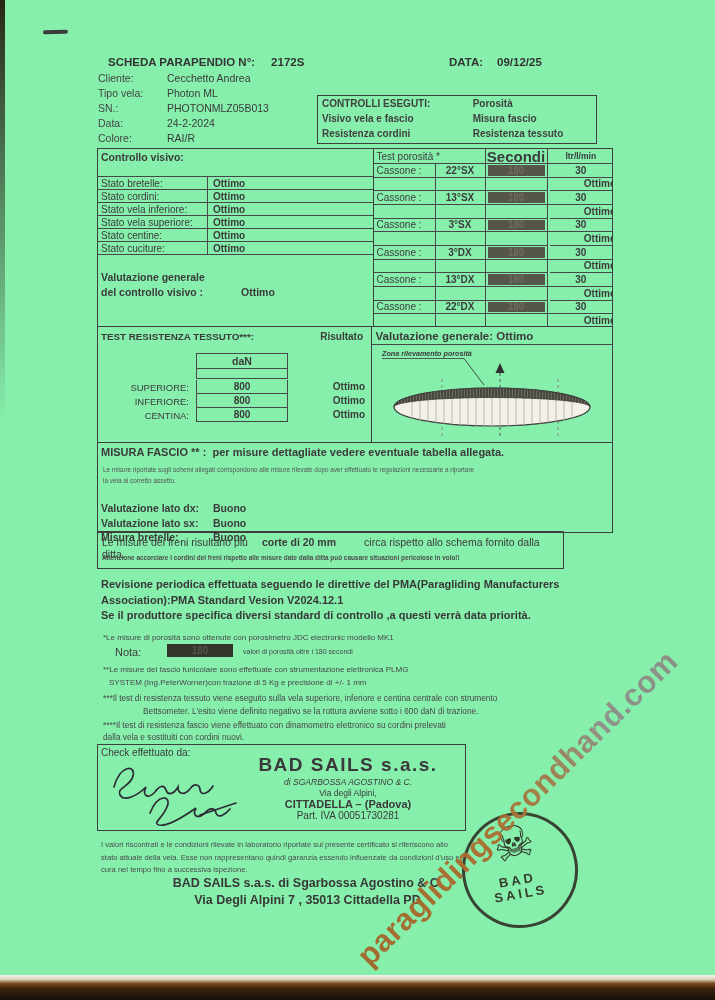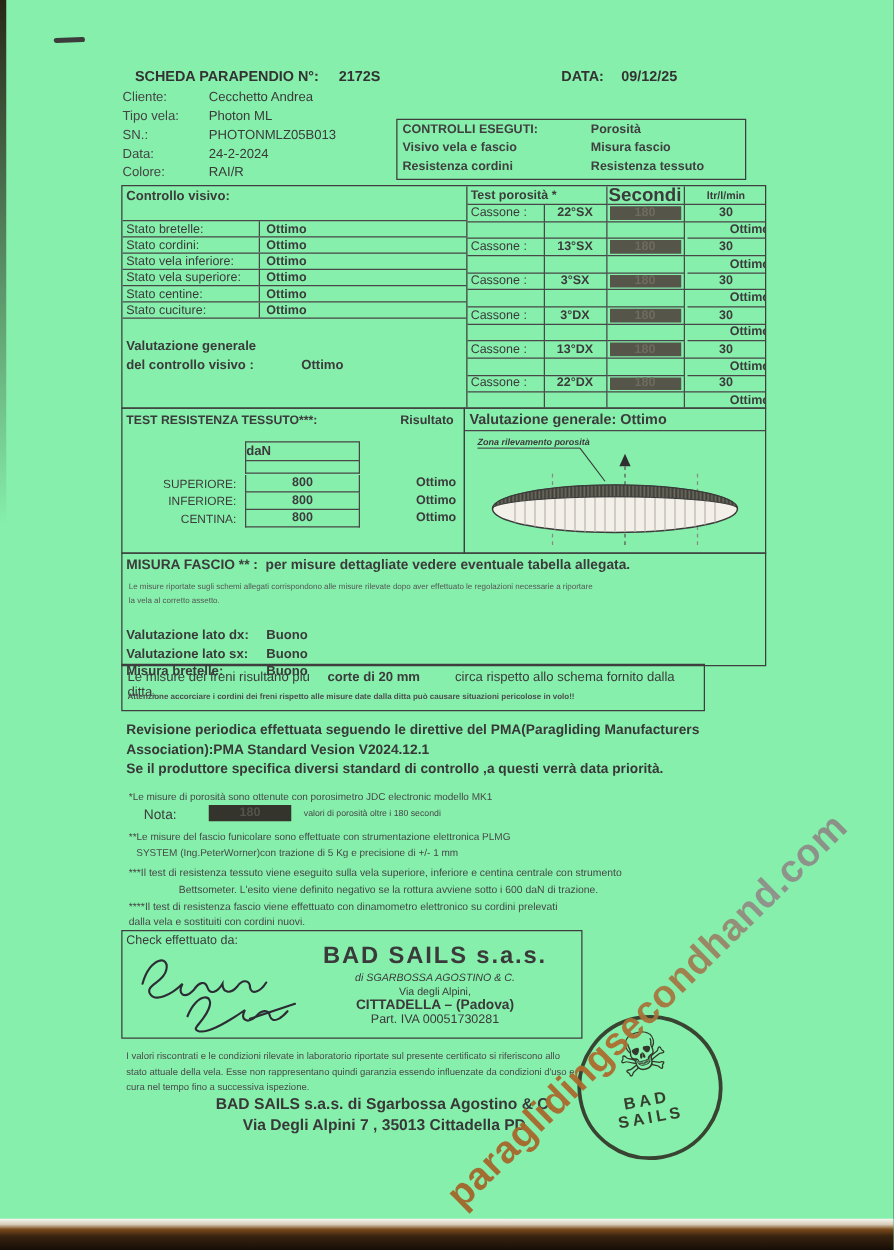--- a/index.html
+++ b/index.html
@@ -41,32 +41,32 @@
   .cv-overall { position:absolute; left:3px; top:121px; font-size:10.5px; font-weight:bold; line-height:14.5px; }
   .cv-overall .val { position:absolute; left:140px; top:14.5px; }
 
   
   .por { position:absolute; left:274.5px; top:0; width:241.5px; height:179px; border-left:1.5px solid #3e3e3e;
     display:grid; grid-template-columns:62px 50px 62px 1fr; grid-template-rows:15px repeat(12, 13.66px); font-size:10px; }
   .pc { border-bottom:1px solid #474747; display:flex; align-items:center; overflow:hidden; }
   .pc.vr { border-right:1px solid #474747; }
   .pc.c { justify-content:center; }
   .pc.r { justify-content:flex-end; }
-  .por-title { padding-left:3px; font-weight:bold; grid-column:1 / span 2; }
+  .por-title { padding-left:3px; font-weight:normal; grid-column:1 / span 2; }
   .sec-cell { margin:1px 2px; flex:1; align-self:stretch; display:flex; align-items:center; justify-content:center;
     background:#56554a; color:#6e6c5e; font-weight:bold; }
   .flow { font-weight:bold; }
   .res { font-weight:bold; padding-right:0; transform:translateX(2px); }
 
   
   .tes-box { left:97px; top:325.5px; width:275px; height:117.5px; }
   .tes-title { position:absolute; left:3px; top:4px; font-size:9.8px; font-weight:bold; }
   .tes-res { position:absolute; right:8px; top:4px; font-size:10px; font-weight:bold; }
   .dan-head { position:absolute; left:98px; top:26px; width:92px; height:16px; border:1.3px solid #474747;
-    font-size:10.5px; font-weight:bold; text-align:left; line-height:14px; }
+    font-size:10.5px; font-weight:bold; text-align:center; line-height:14px; }
   .dan-empty { position:absolute; left:98px; top:41.5px; width:92px; height:11px; border:1px solid #474747; border-top:none; }
   .tes-row { position:absolute; left:0; width:100%; height:14px; font-size:9.5px; }
   .tes-row .lab { position:absolute; right:182px; top:2px; }
   .tes-row .cell { position:absolute; left:98px; top:0; width:92px; height:14px; border:1px solid #474747; border-top:none;
     text-align:center; font-weight:bold; font-size:10px; line-height:13px; }
   .tes-row .ott { position:absolute; right:6px; top:1px; font-weight:bold; font-size:10px; }
 
   
   .vg-box { left:370.5px; top:325.5px; width:242.5px; height:117.5px; }
   .vg-title { font-size:11.5px; font-weight:bold; padding:3px 0 2px 4px; border-bottom:1.3px solid #474747; }

